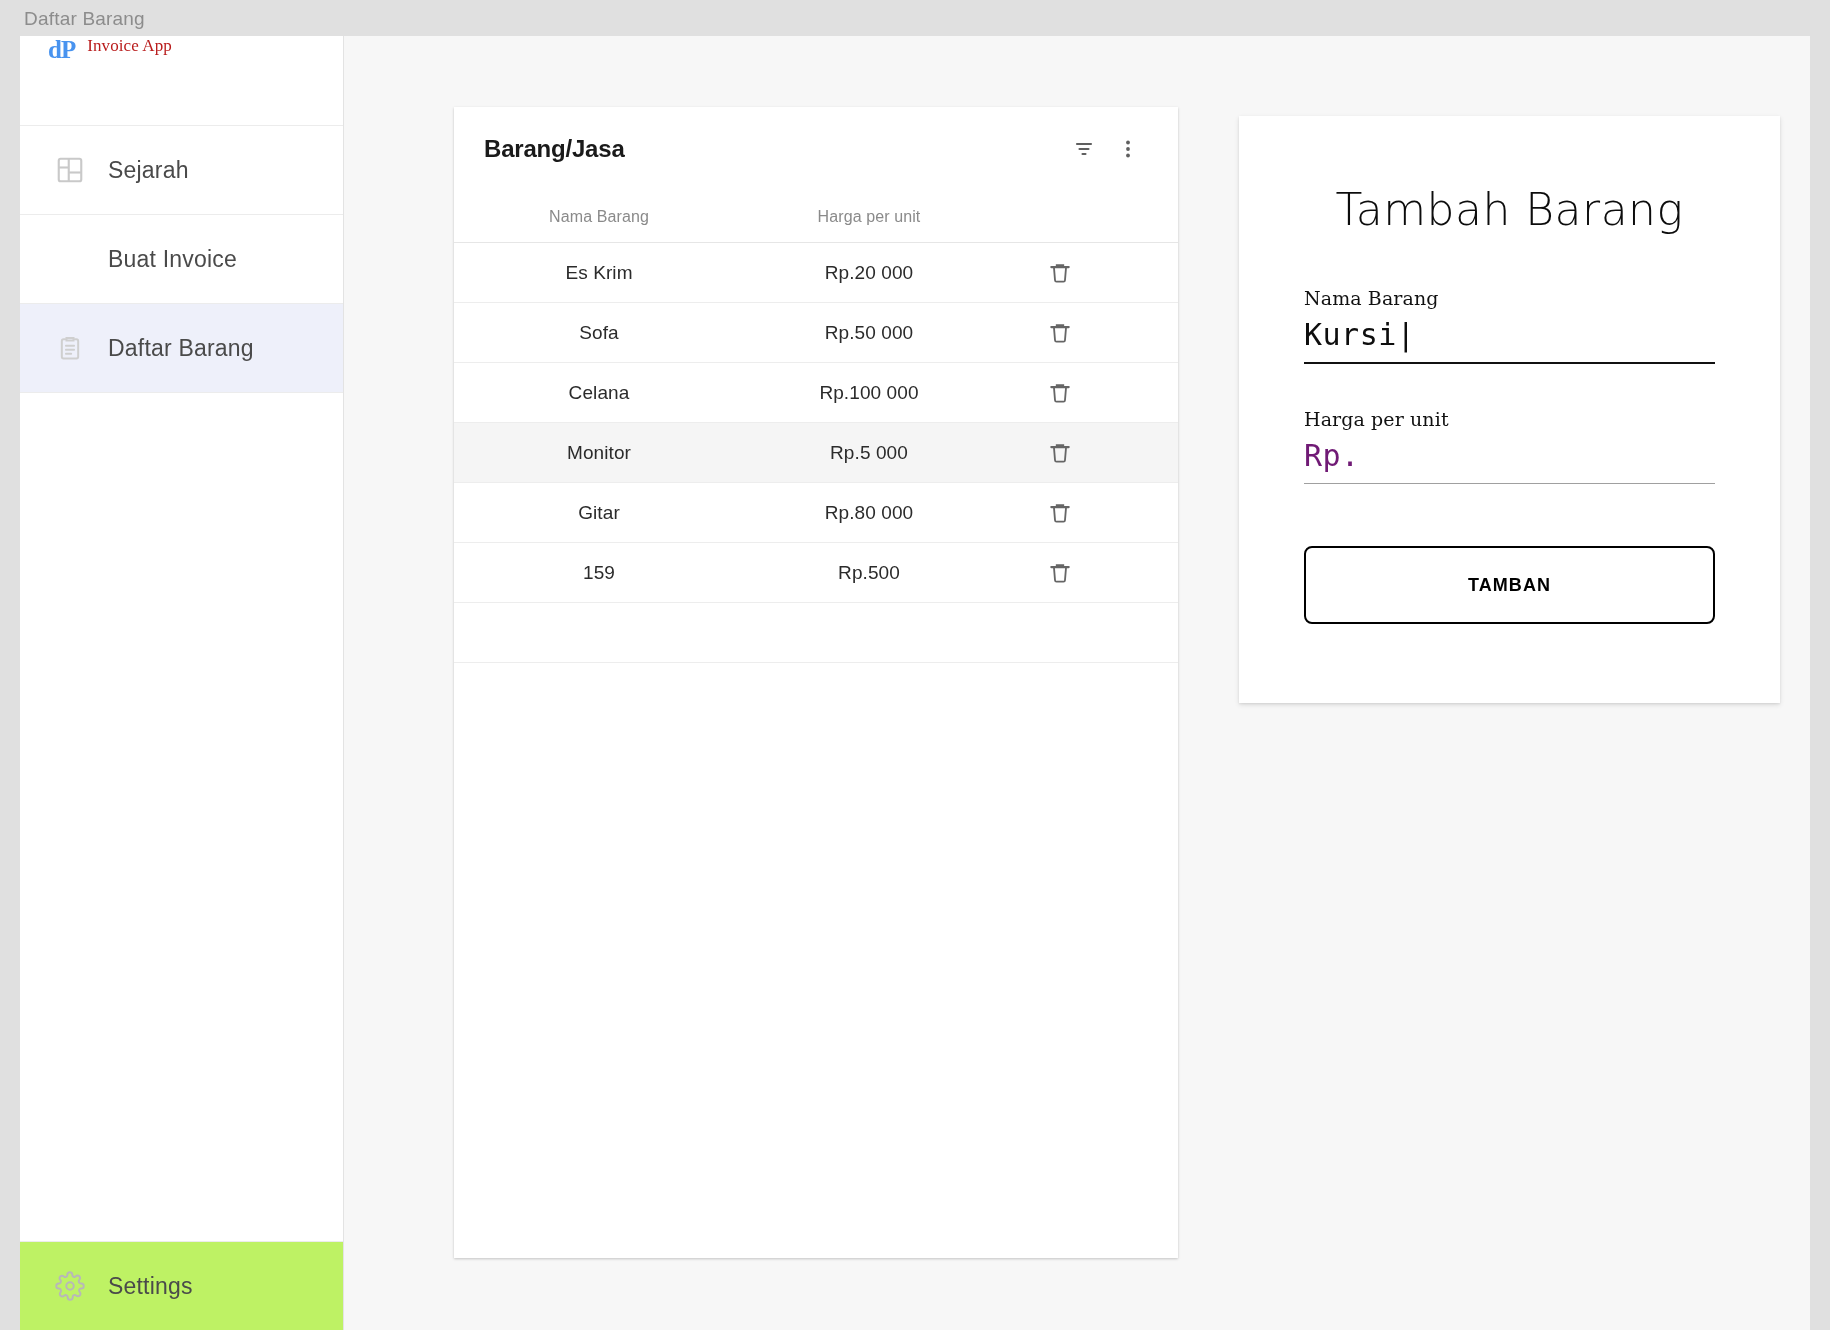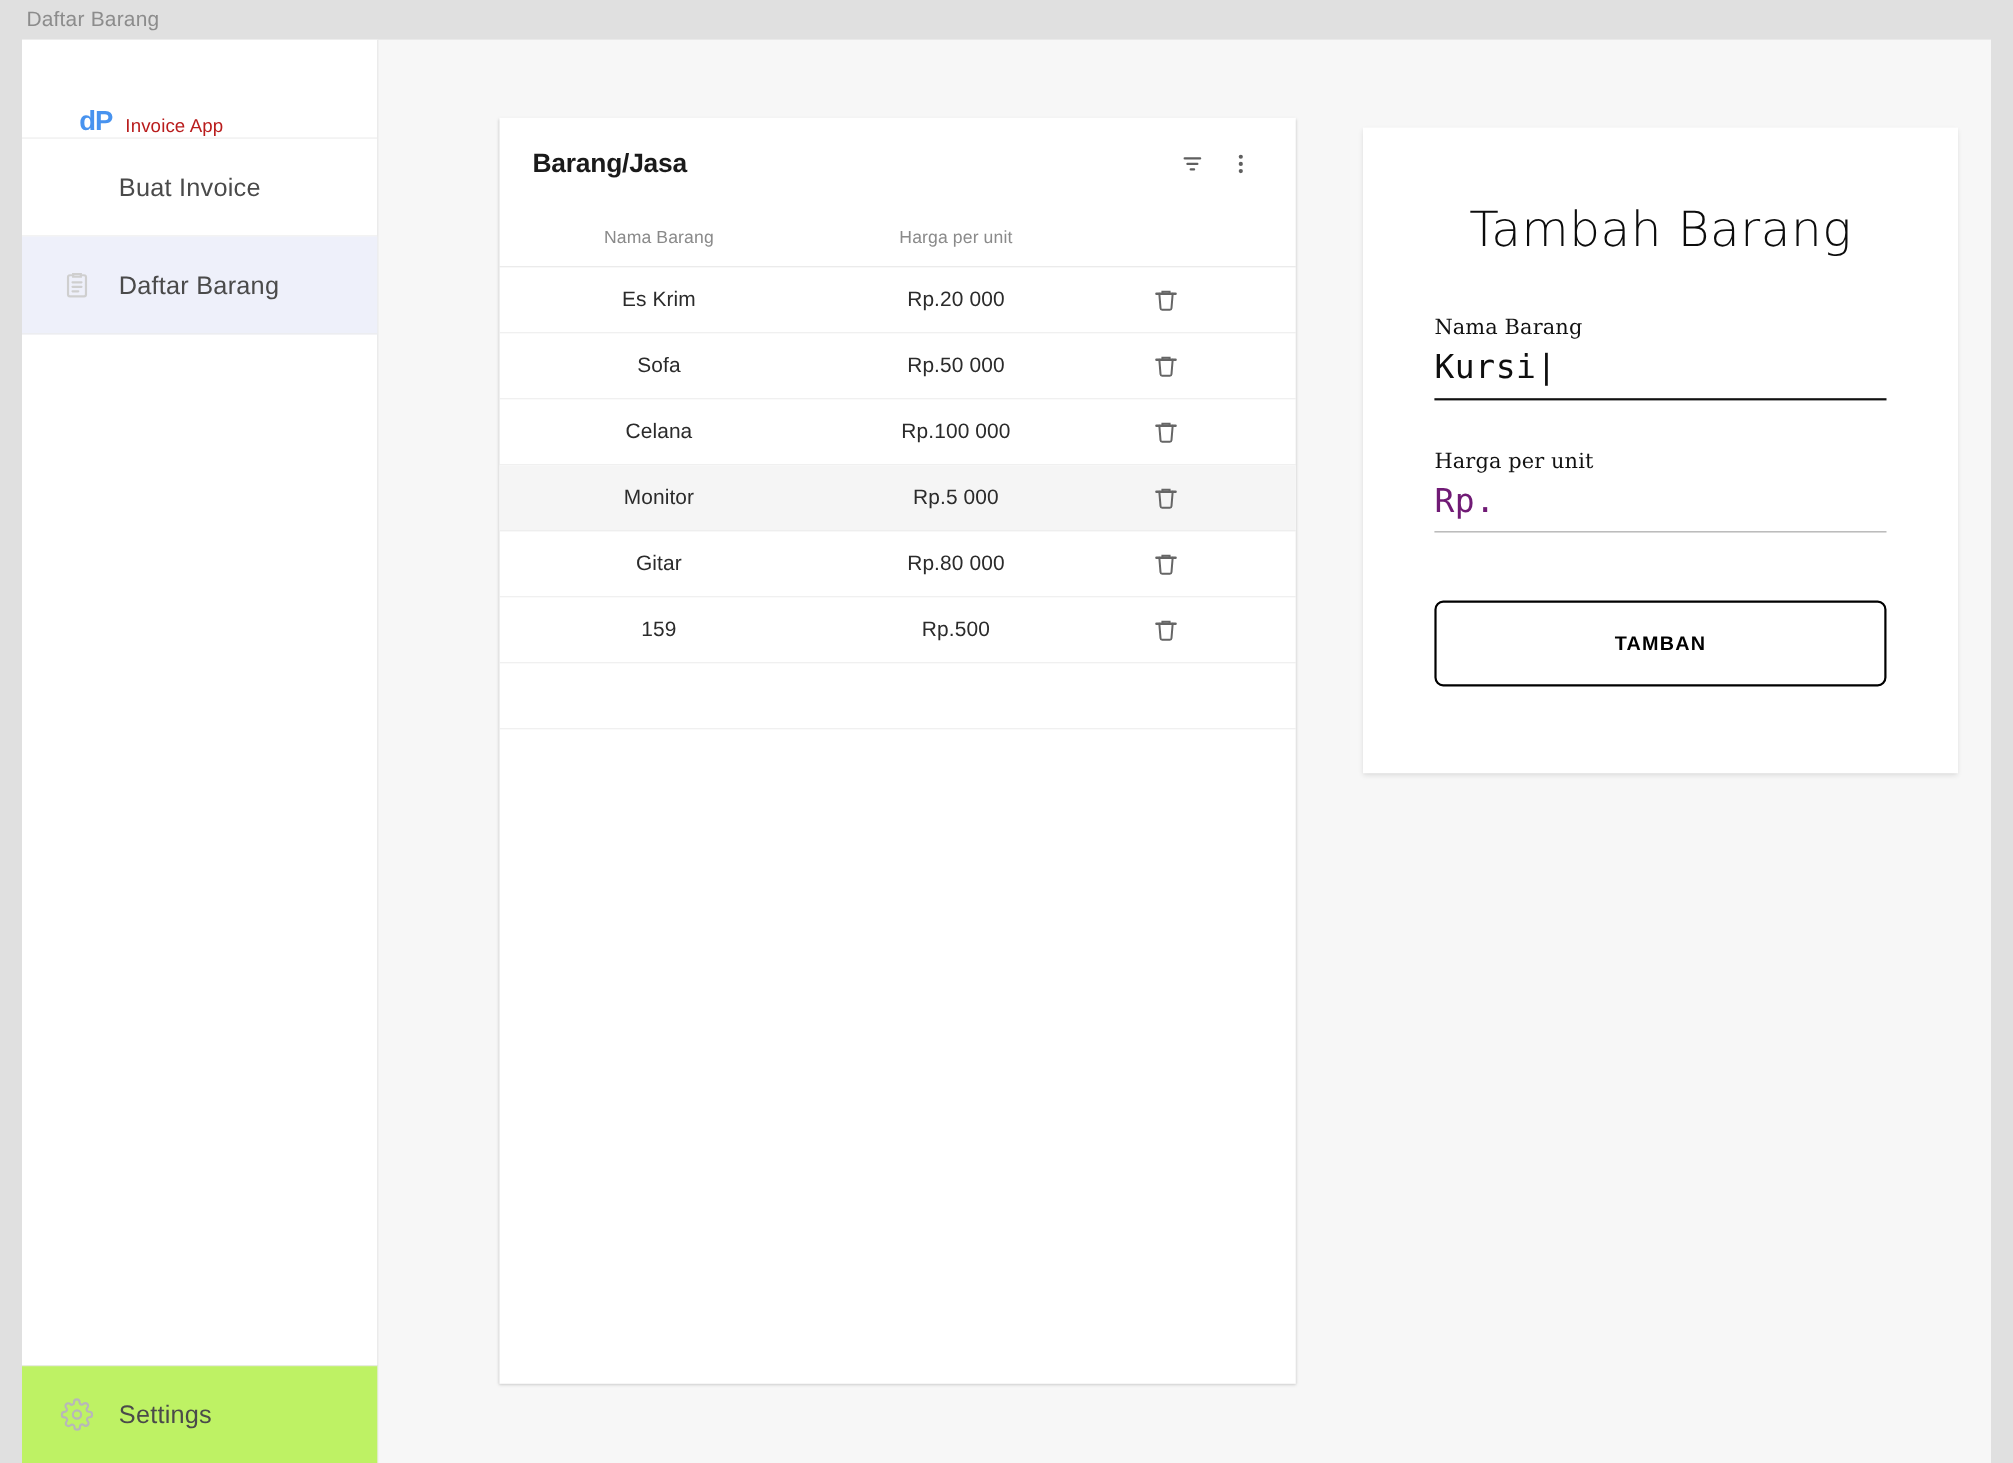--- a/index.html
+++ b/index.html
@@ -45,23 +45,24 @@
     top: 0;
     width: 324px;
     height: 100%;
     background: #ffffff;
     border-right: 1px solid #e3e3e3;
   }
 
   .brand {
     height: 90px;
     display: flex;
-    align-items: flex-end;
-    padding-left: 52px;
+    align-items: flex-start;
+    padding-left: 28px;
     border-bottom: 1px solid #ececec;
+    font-family: Liberation Serif, serif;
   }
   .brand-logo {
     font-size: 25px;
     font-weight: bold;
     color: #4893ef;
     letter-spacing: -1px;
     margin-right: 12px;
   }
   .brand-name {
     font-size: 17px;
@@ -285,20 +286,31 @@
 
 <div id="app">
 
   <div id="sidebar">
 
     <div class="brand">
       <span class="brand-logo">dP</span>
       <span class="brand-name">Invoice App</span>
     </div>
 
+    <div class="nav-item">
+      <span class="nav-icon">
+        <svg width="30" height="30" viewBox="0 0 24 24" fill="none" stroke="#c9c9c9" stroke-width="1.7">
+          <rect x="3" y="3" width="18" height="18" rx="1.5"></rect>
+          <line x1="11" y1="3" x2="11" y2="21"></line>
+          <line x1="3" y1="10" x2="11" y2="10"></line>
+          <line x1="11" y1="14" x2="21" y2="14"></line>
+        </svg>
+      </span>
+      <span class="nav-label">Sejarah</span>
+    </div>
 
     <div class="nav-item no-icon">
       <span class="nav-label">Buat Invoice</span>
     </div>
 
     <div class="nav-item selected">
       <span class="nav-icon">
         <svg width="28" height="28" viewBox="0 0 24 24" fill="none" stroke="#cfcfcf" stroke-width="1.7" stroke-linecap="round">
           <path d="M9 3.5h6v2H9z"></path>
           <path d="M8 4.5H6.5A1.5 1.5 0 0 0 5 6v13.5A1.5 1.5 0 0 0 6.5 21h11a1.5 1.5 0 0 0 1.5-1.5V6a1.5 1.5 0 0 0-1.5-1.5H16"></path>

